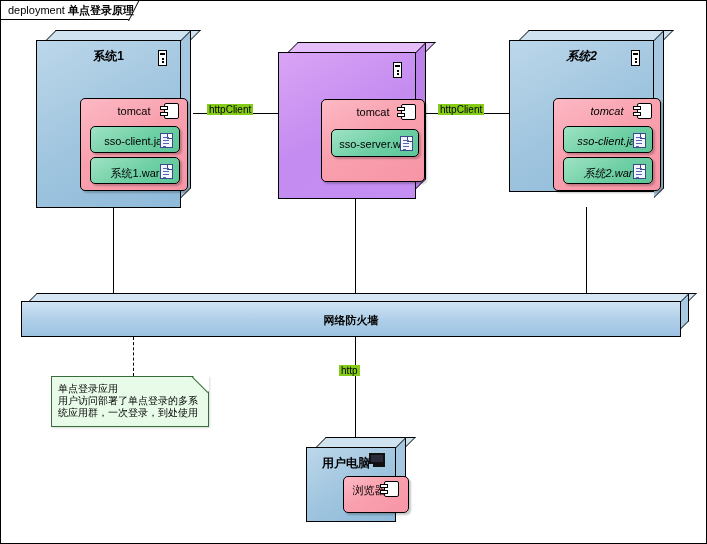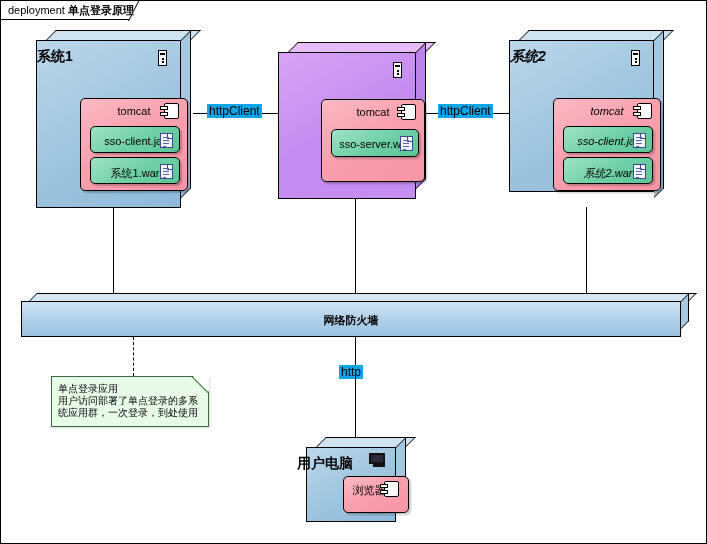--- a/index.html
+++ b/index.html
@@ -57,21 +57,22 @@
     transform-origin:top left;
     box-sizing:border-box;
   }
   .node .face{
     position:absolute;left:0;top:10px;
     border:1px solid #000;
     box-sizing:border-box;
   }
   .node-label{
     position:absolute;left:0;right:0;top:7px;
-    font-size:14px;font-weight:bold;color:#000;
+    text-align:center;
+    font-size:12px;font-weight:bold;color:#000;
   }
 
   
   .blue .face{background:linear-gradient(150deg,#bcd7ea 0%,#9ec4de 55%,#8fbada 100%);}
   .blue .depth-top{background:#cfe2f0;}
   .blue .depth-right{background:#a6c7e0;}
   
   .purple .face{background:linear-gradient(150deg,#d9a4f5 0%,#c48cf0 50%,#c58ef2 100%);}
   .purple .depth-top{background:#e4bdf9;}
   .purple .depth-right{background:#bb83e8;}
@@ -183,21 +184,21 @@
   
   .monitor-icon{position:absolute;width:18px;height:14px;}
   .monitor-icon .screen{position:absolute;left:0;top:0;width:16px;height:11px;border:2px solid #111;background:#2a2a3a;box-sizing:border-box;}
   .monitor-icon .base{position:absolute;left:4px;top:11px;width:12px;height:3px;background:#111;}
 
   
   .line-v{position:absolute;width:0;border-left:1px solid #000;}
   .line-h{position:absolute;height:0;border-top:1px solid #000;}
   .line-dash{position:absolute;width:0;border-left:1px dashed #000;}
   .edge-label{
-    position:absolute;font-size:12px;color:#000;background:#0ea5e9;
+    position:absolute;font-size:10px;color:#000;background:#84cc16;
     padding:0 2px;white-space:nowrap;
   }
 </style>
 </head>
 <body>
 
 <div id="canvas">
 
   <div class="title-tab">
     <div class="slant"></div>

